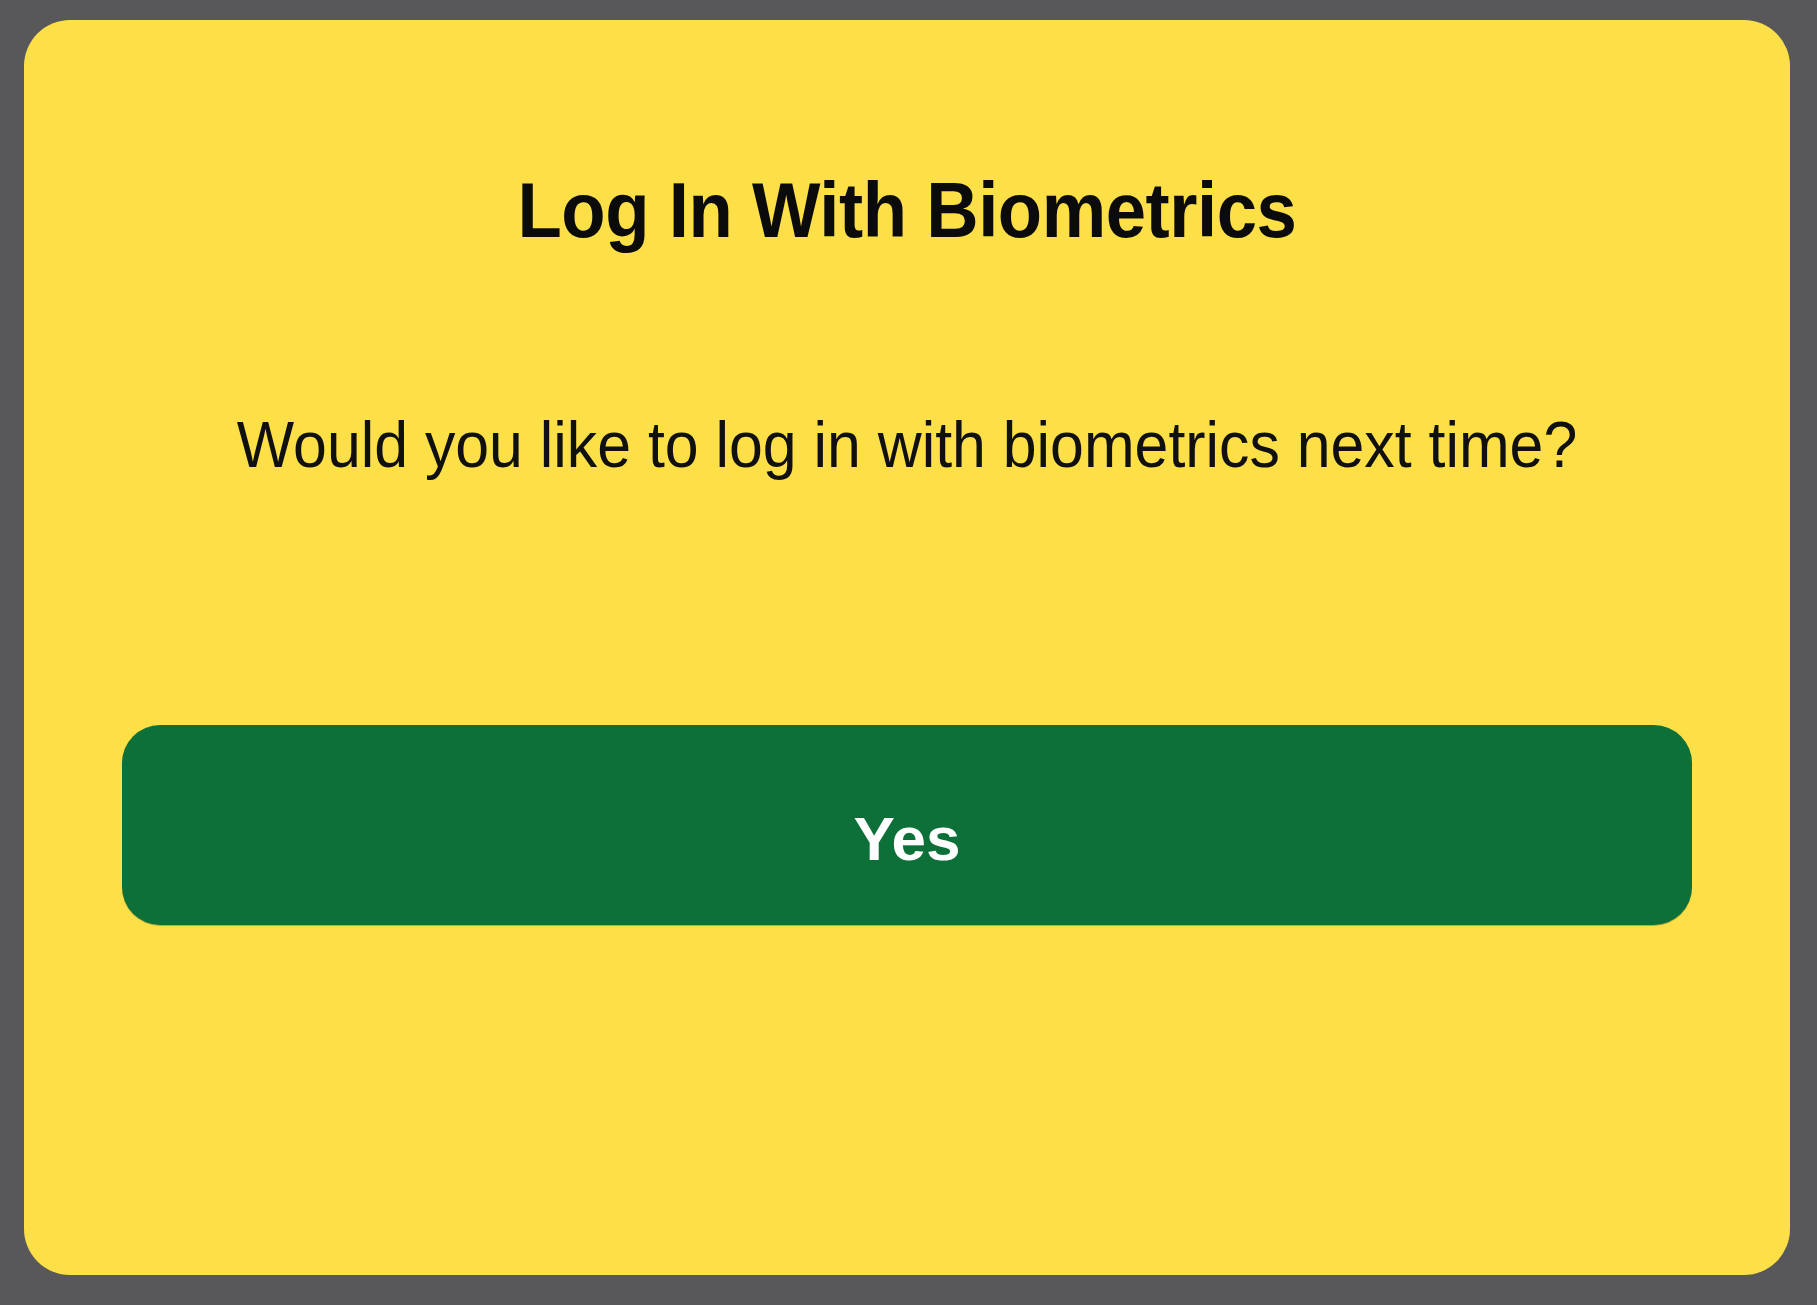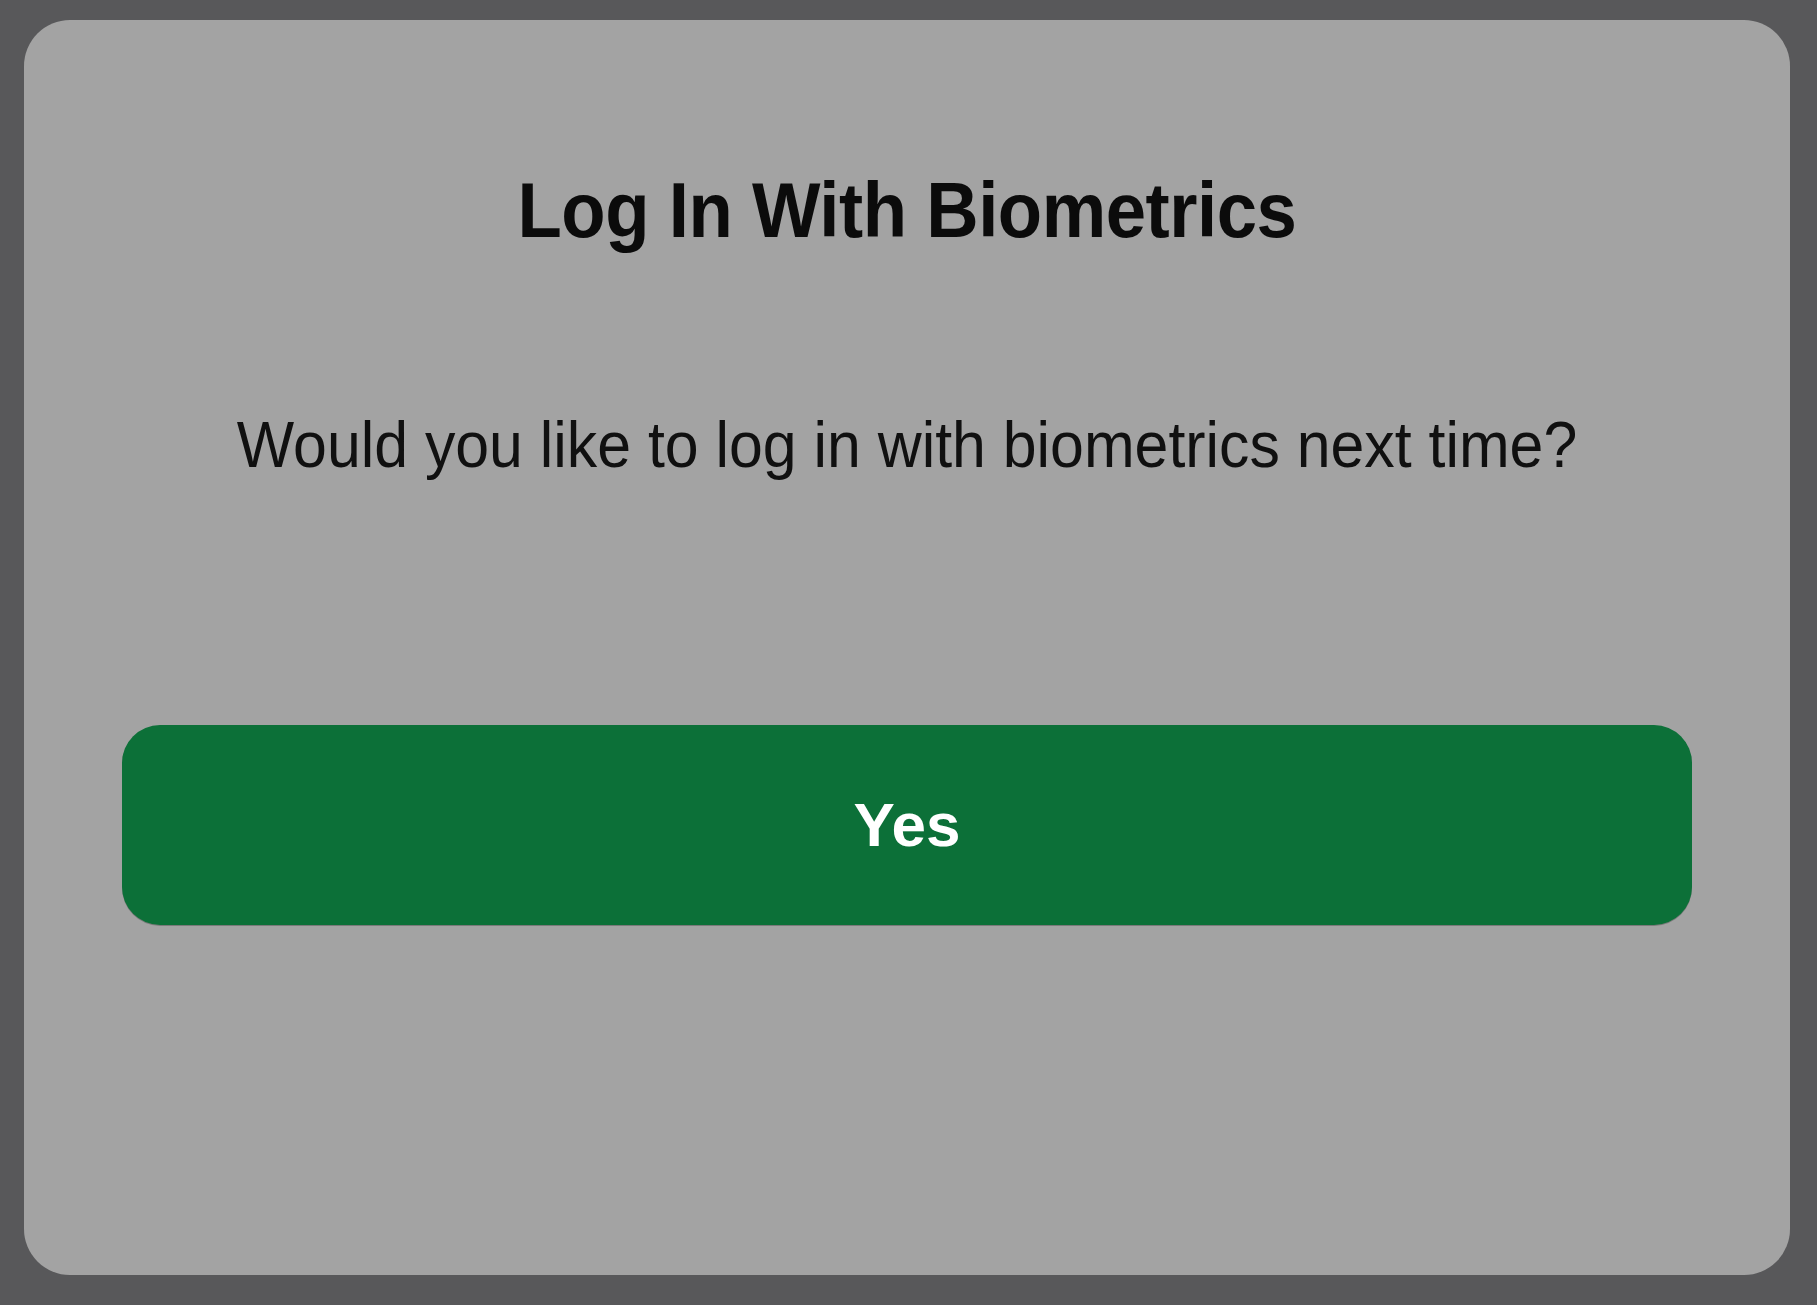--- a/index.html
+++ b/index.html
@@ -24,21 +24,21 @@
     background: #58585a;
   }
 
   
   .dialog-card {
     position: absolute;
     left: 24px;
     top: 20px;
     width: 1766px;
     height: 1255px;
-    background: #a3a3a3;
+    background: #fde047;
     border-radius: 46px;
     box-sizing: border-box;
     overflow: hidden;
   }
 
   .dialog-title {
     position: absolute;
     left: 0;
     right: 0;
     top: 98px;
@@ -76,21 +76,21 @@
     height: 200px;
     background: #0c7038;
     border: none;
     border-radius: 38px;
     color: #ffffff;
     font-family: inherit;
     font-size: 62px;
     font-weight: bold;
     line-height: 200px;
     text-align: center;
-    padding: 0;
+    padding: 14px;
     cursor: pointer;
     box-shadow: 0 1px 0 rgba(0,0,0,0.25);
   }
 
   
   .btn-text {
     position: absolute;
     left: 98px;
     top: 1020px;
     width: 1570px;

